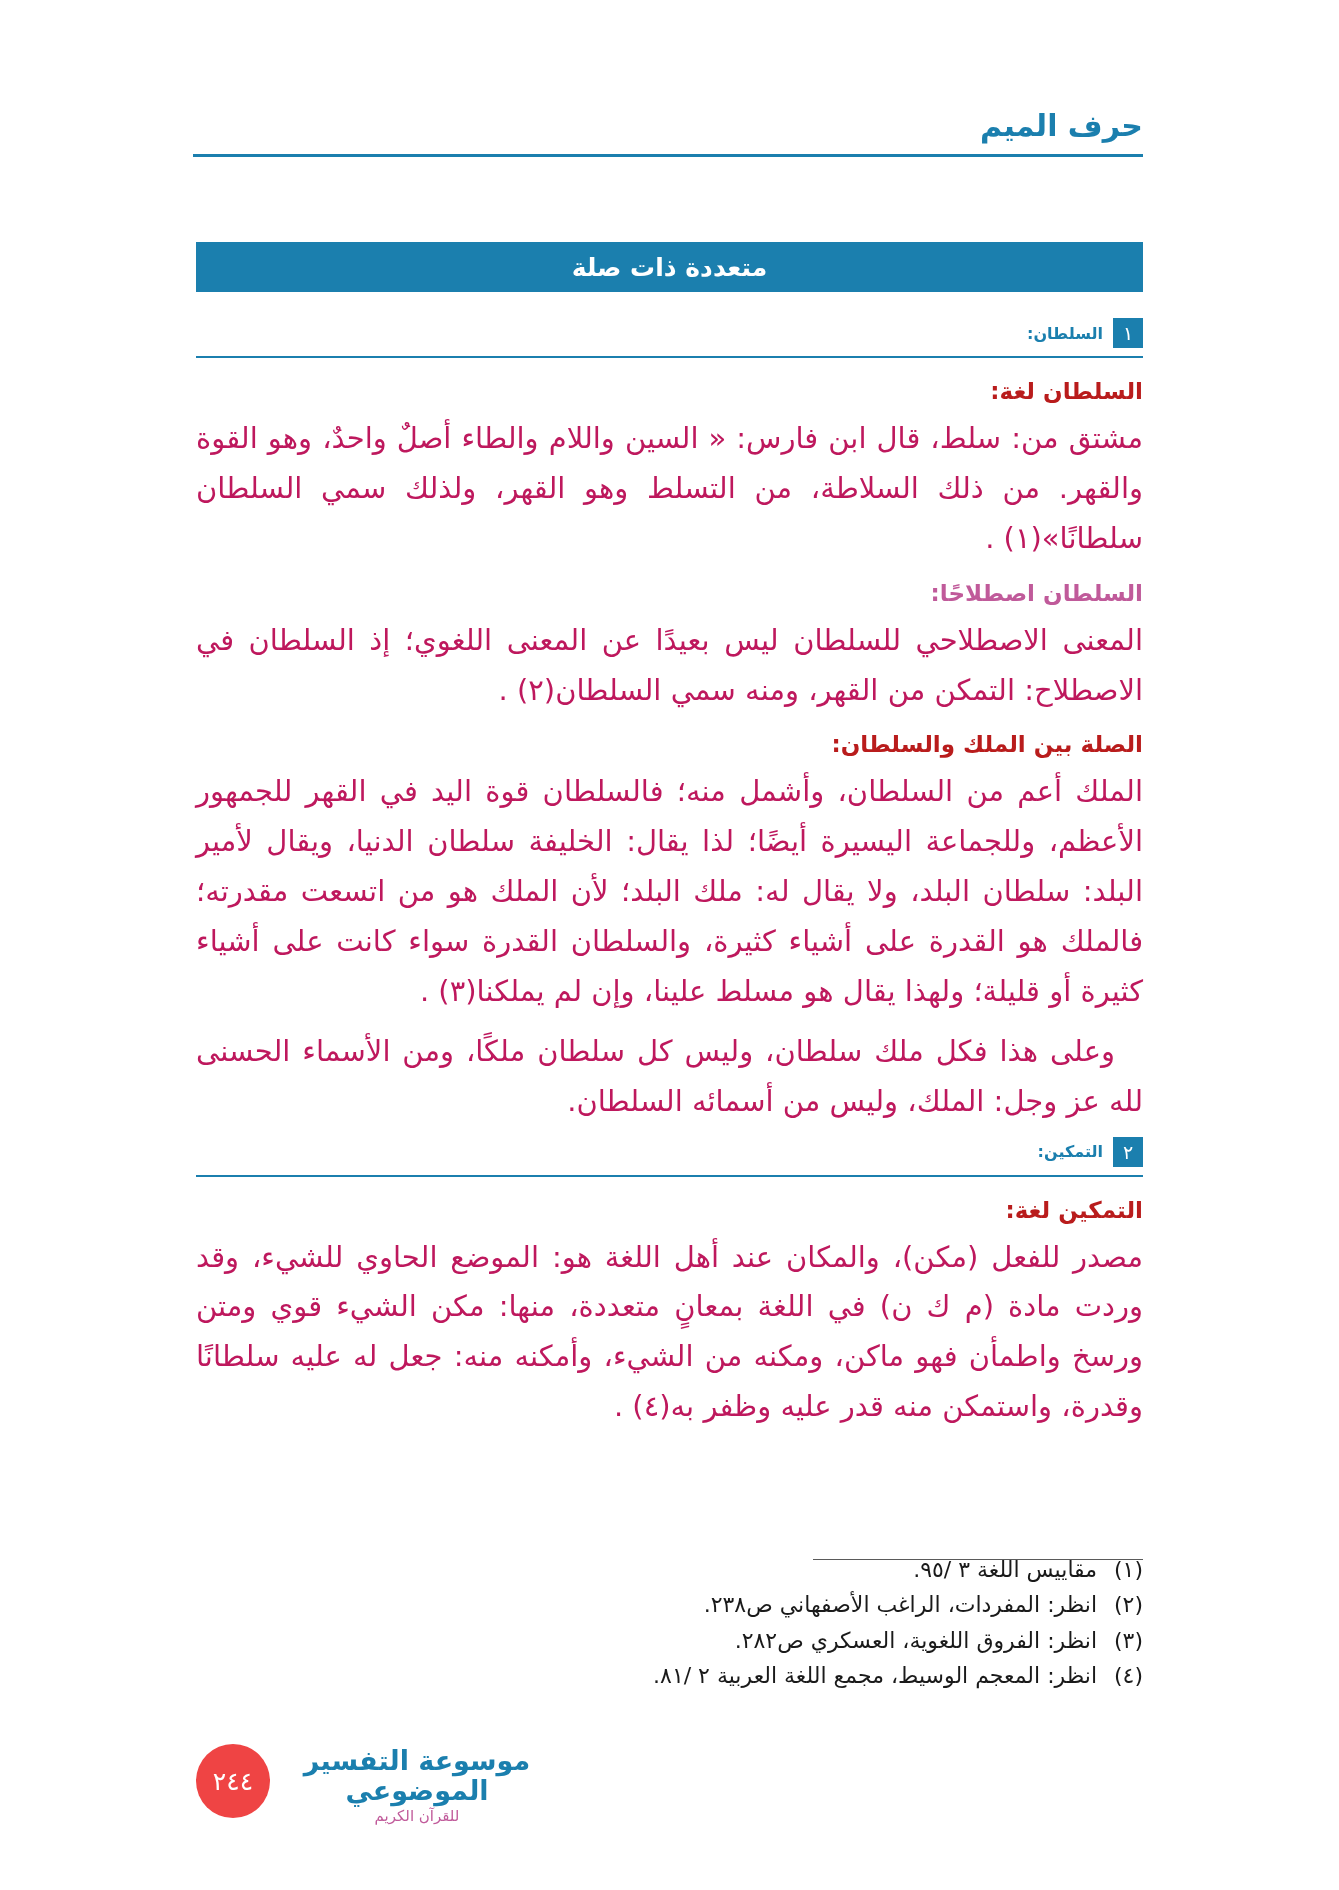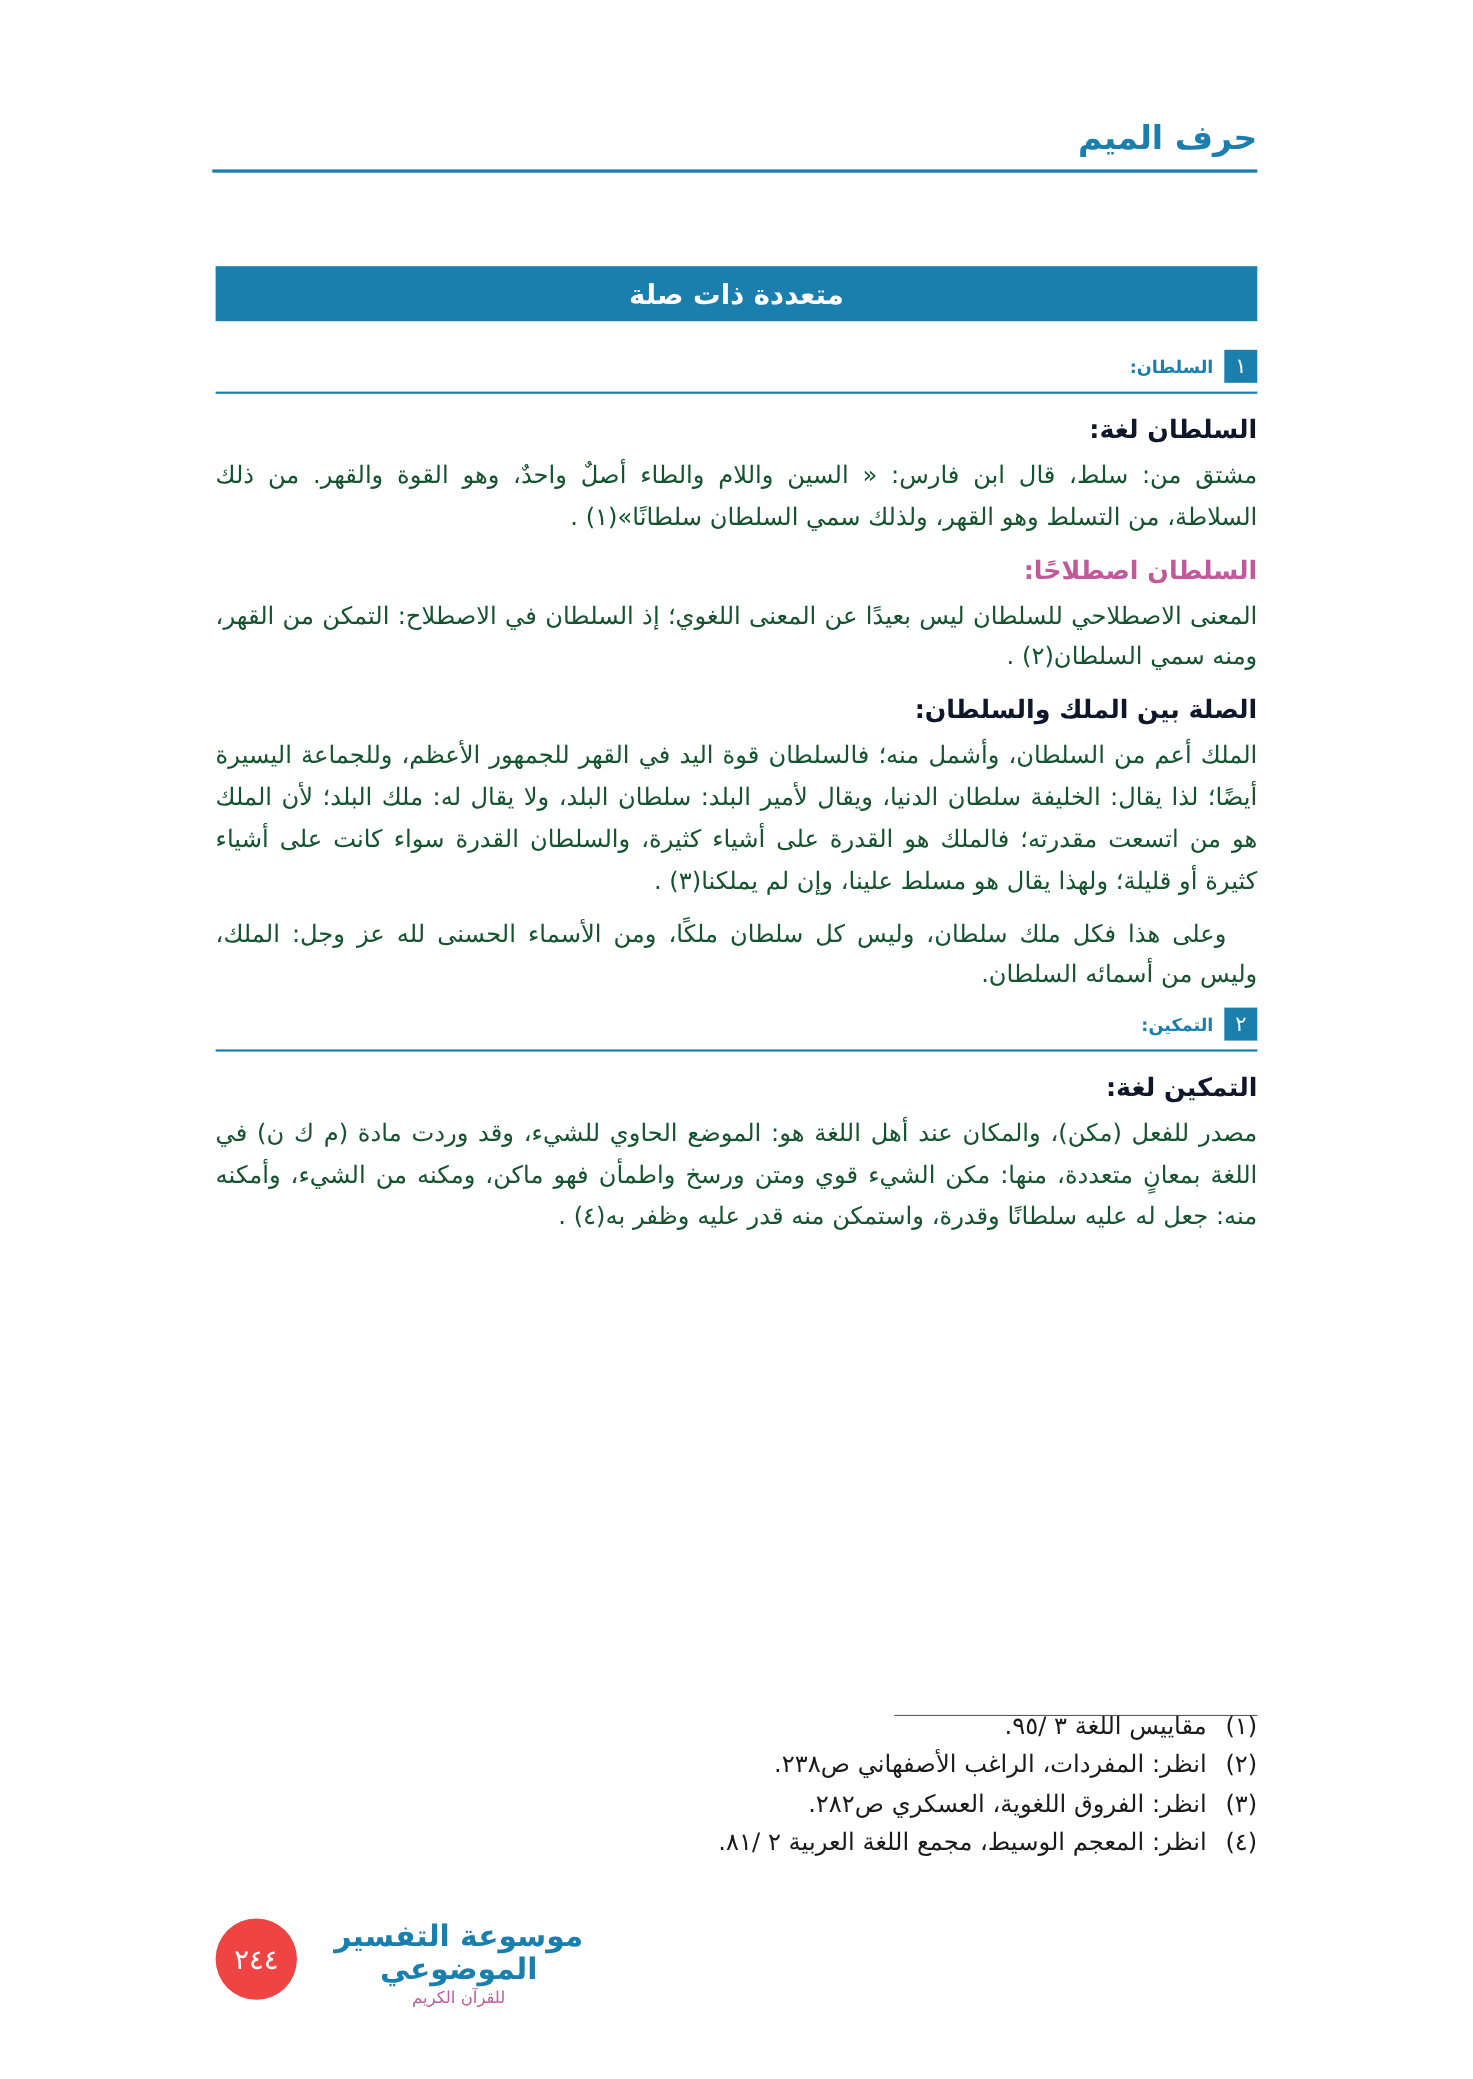--- a/index.html
+++ b/index.html
@@ -97,34 +97,34 @@
   }
   .head-rule {
     height: 2px;
     background: #1b7fae;
     margin-top: 8px;
     margin-bottom: 20px;
   }
 
   .sub-head {
     font-size: 23px;
-    color: #0f172a;
+    color: #b91c1c;
     font-weight: bold;
     margin: 16px 0 10px 0;
   }
   .sub-head.pink {
     color: #c05a9a;
   }
 
   p.body {
-    font-size: 22px;
+    font-size: 29px;
     line-height: 1.72;
     text-align: justify;
     margin: 0 0 10px 0;
-    color: #14532d;
+    color: #be185d;
   }
   p.body.indent {
     text-indent: 28px;
   }
 
   
   .footnote-rule {
     position: absolute;
     bottom: 330px;
     right: 196px;

